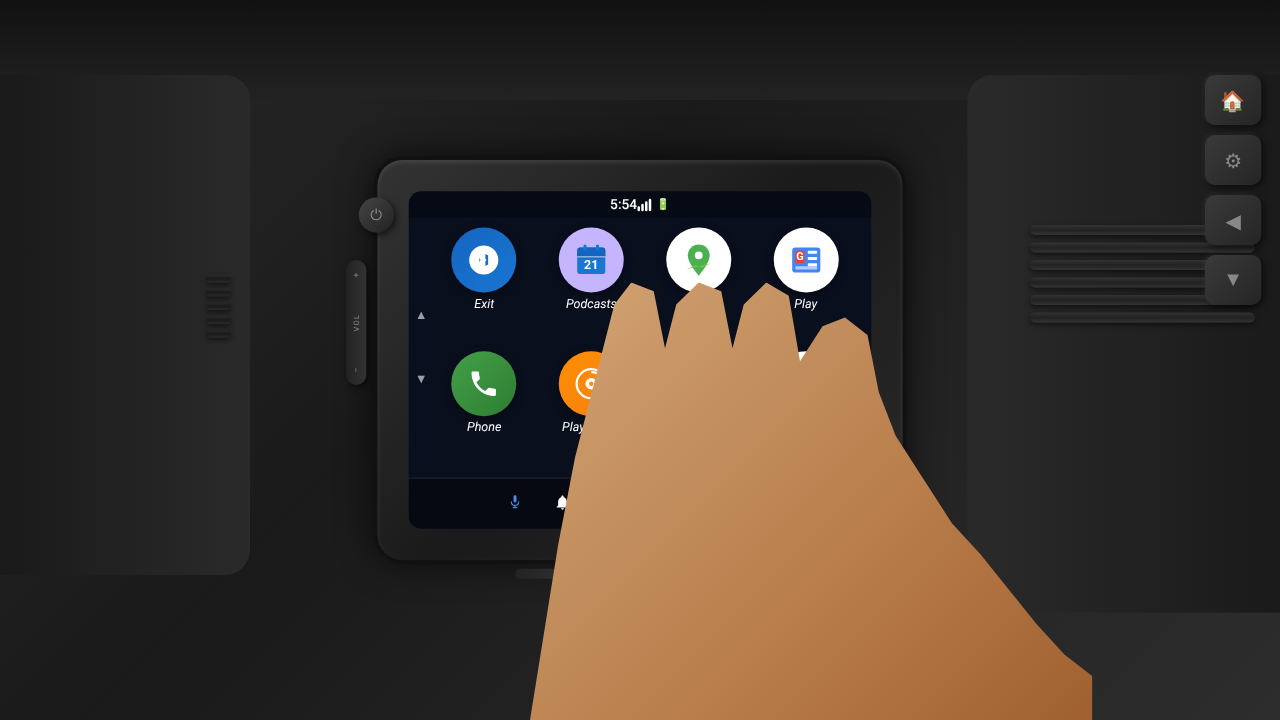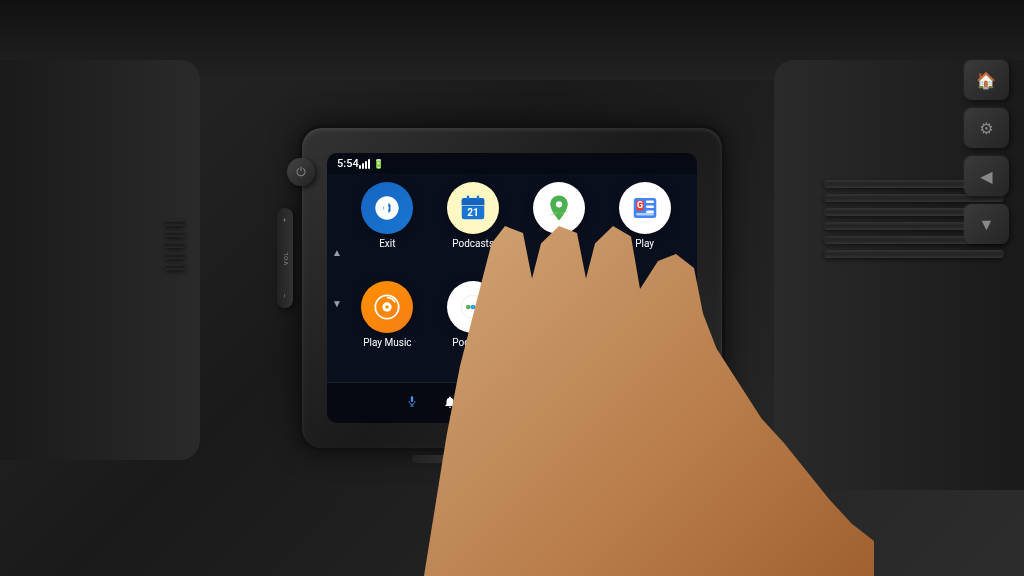--- a/index.html
+++ b/index.html
@@ -212,21 +212,21 @@
       height: 270px;
       background: #0a0f1e;
       border-radius: 10px;
       overflow: hidden;
       position: relative;
     }
 
     
     .status-bar {
       display: flex;
-      justify-content: flex-start;
+      justify-content: center;
       align-items: center;
       padding: 4px 10px;
       background: rgba(0,0,0,0.3);
     }
 
     .status-time {
       color: #fff;
       font-size: 11px;
       font-weight: 500;
     }
@@ -266,20 +266,21 @@
       align-items: center;
       justify-content: center;
       font-size: 22px;
       box-shadow: 0 2px 8px rgba(0,0,0,0.4);
     }
 
     .app-label {
       color: #fff;
       font-size: 10px;
       font-weight: 400;
+      font-style: italic;
     }
 
     
     .controls-bar {
       display: flex;
       justify-content: center;
       align-items: center;
       gap: 20px;
       padding: 6px 15px;
       background: rgba(0,0,0,0.4);
@@ -452,21 +453,21 @@
                 <path d="M8 6l-1.5 1.5L10 12l-3.5 4.5L8 18l5-6z" fill="white"></path>
                 <rect x="10" y="7" width="3" height="10" rx="1.5" fill="white"></rect>
                 <circle cx="12" cy="12" r="5" fill="none" stroke="white" stroke-width="1.5"></circle>
                 <path d="M10 9l4 3-4 3V9z" fill="white"></path>
               </svg>
             </div>
             <span class="app-label">Exit</span>
           </div>
 
           <div class="app-item">
-            <div class="app-icon" style="background: #fef9c3;">
+            <div class="app-icon" style="background: #c4b5fd;">
               <svg width="30" height="30" viewBox="0 0 24 24">
                 <rect x="3" y="4" width="18" height="17" rx="2" fill="#1976D2"></rect>
                 <rect x="3" y="4" width="18" height="7" rx="2" fill="#1565C0"></rect>
                 <text x="12" y="18" text-anchor="middle" fill="white" font-size="8" font-weight="bold">21</text>
                 <line x1="3" y1="10" x2="21" y2="10" stroke="white" stroke-width="0.5"></line>
                 <rect x="7" y="2" width="2" height="4" rx="1" fill="#1976D2"></rect>
                 <rect x="15" y="2" width="2" height="4" rx="1" fill="#1976D2"></rect>
               </svg>
             </div>
             <span class="app-label">Podcasts</span>
@@ -491,20 +492,28 @@
                 <rect x="13" y="6" width="6" height="2" rx="0.5" fill="white"></rect>
                 <rect x="13" y="10" width="6" height="2" rx="0.5" fill="white"></rect>
                 <rect x="13" y="14" width="6" height="2" rx="0.5" fill="white"></rect>
                 <rect x="5" y="16" width="14" height="2" rx="0.5" fill="white" opacity="0.6"></rect>
                 <text x="8" y="12" text-anchor="middle" fill="white" font-size="7" font-weight="bold">G</text>
               </svg>
             </div>
             <span class="app-label">Play</span>
           </div>
 
+          <div class="app-item">
+            <div class="app-icon" style="background: linear-gradient(135deg, #43A047, #2E7D32);">
+              <svg width="26" height="26" viewBox="0 0 24 24" fill="white">
+                <path d="M6.6 10.8c1.4 2.8 3.8 5.1 6.6 6.6l2.2-2.2c.3-.3.7-.4 1-.2 1.1.4 2.3.6 3.6.6.6 0 1 .4 1 1V20c0 .6-.4 1-1 1-9.4 0-17-7.6-17-17 0-.6.4-1 1-1h3.5c.6 0 1 .4 1 1 0 1.3.2 2.5.6 3.6.1.3 0 .7-.2 1L6.6 10.8z"></path>
+              </svg>
+            </div>
+            <span class="app-label">Phone</span>
+          </div>
 
           <div class="app-item">
             <div class="app-icon" style="background: linear-gradient(135deg, #FF8F00, #F57F17);">
               <svg width="28" height="28" viewBox="0 0 24 24">
                 <circle cx="12" cy="12" r="10" fill="none" stroke="white" stroke-width="1.5"></circle>
                 <circle cx="12" cy="12" r="4" fill="white"></circle>
                 <circle cx="12" cy="12" r="1.5" fill="#FF8F00"></circle>
                 <path d="M12 4 A8 8 0 0 1 19 8" stroke="white" stroke-width="1.5" fill="none"></path>
               </svg>
             </div>

